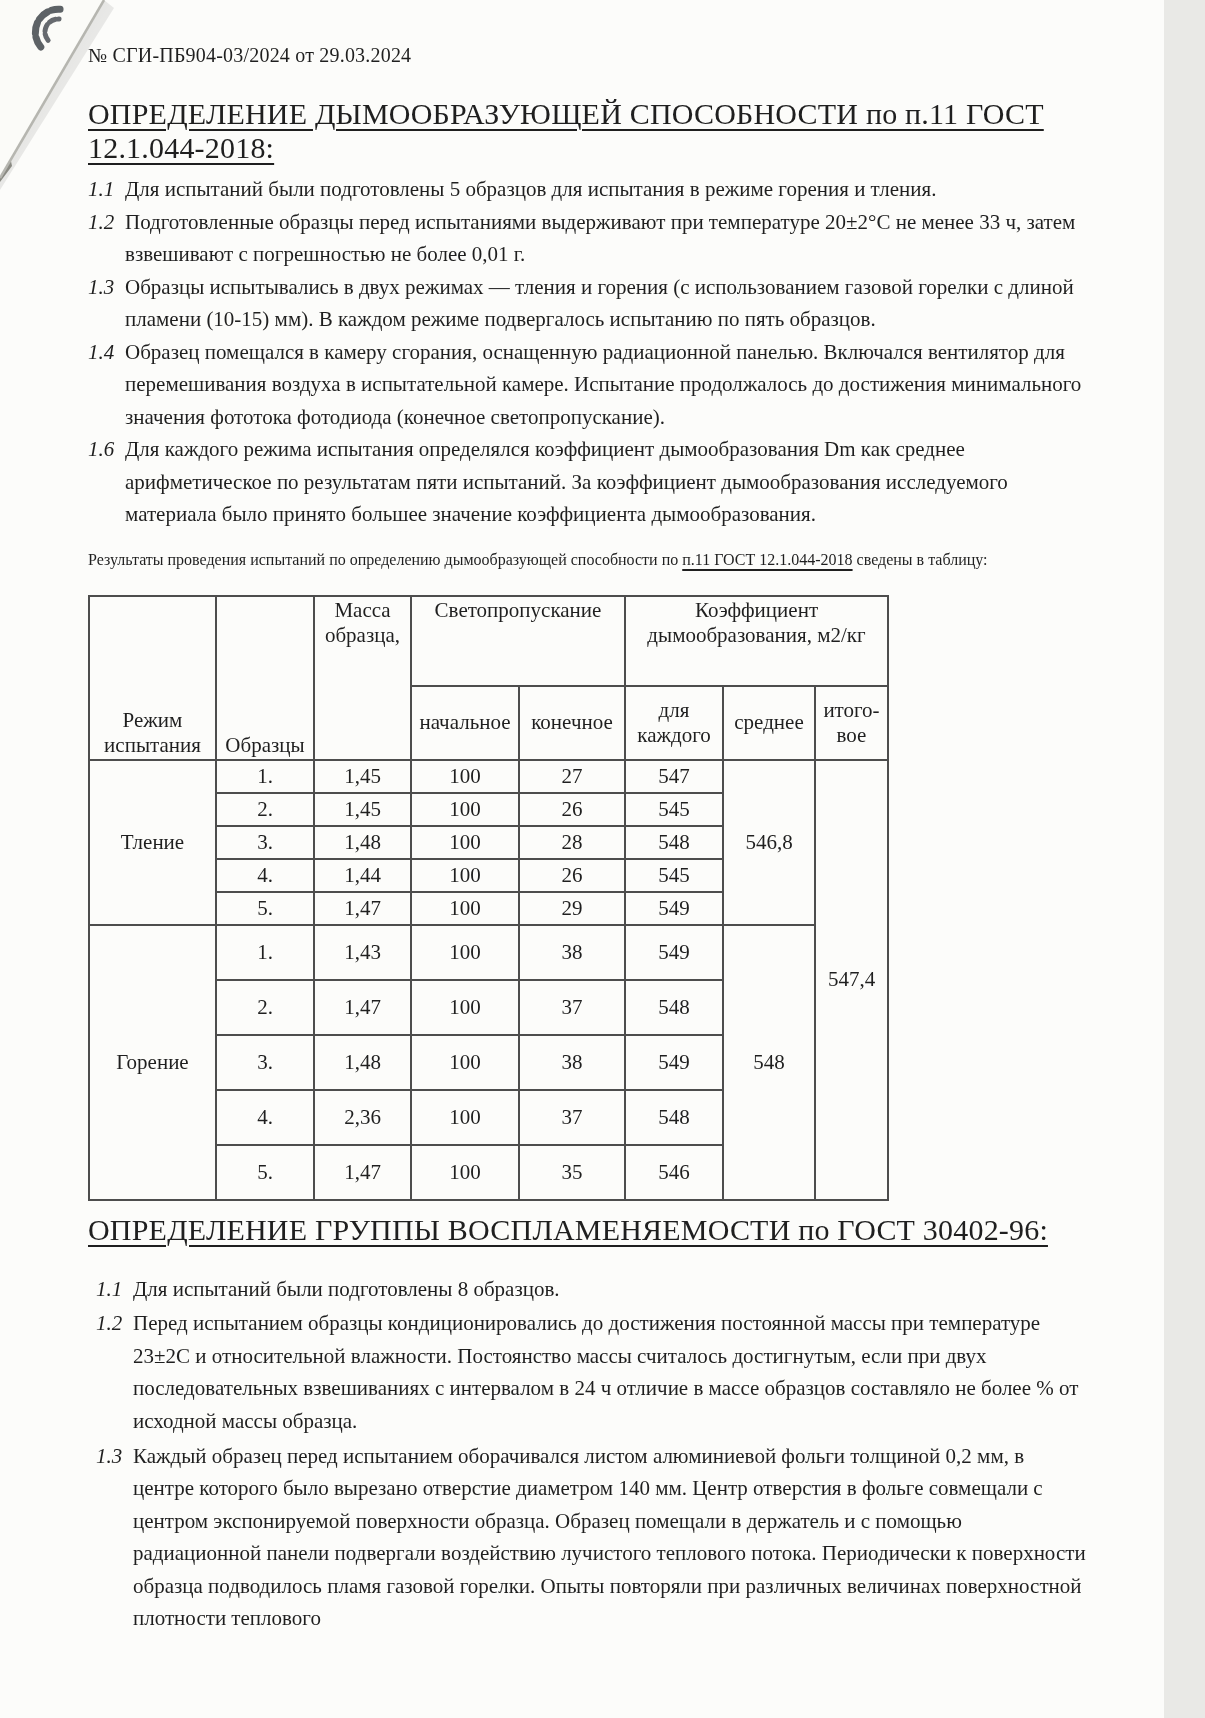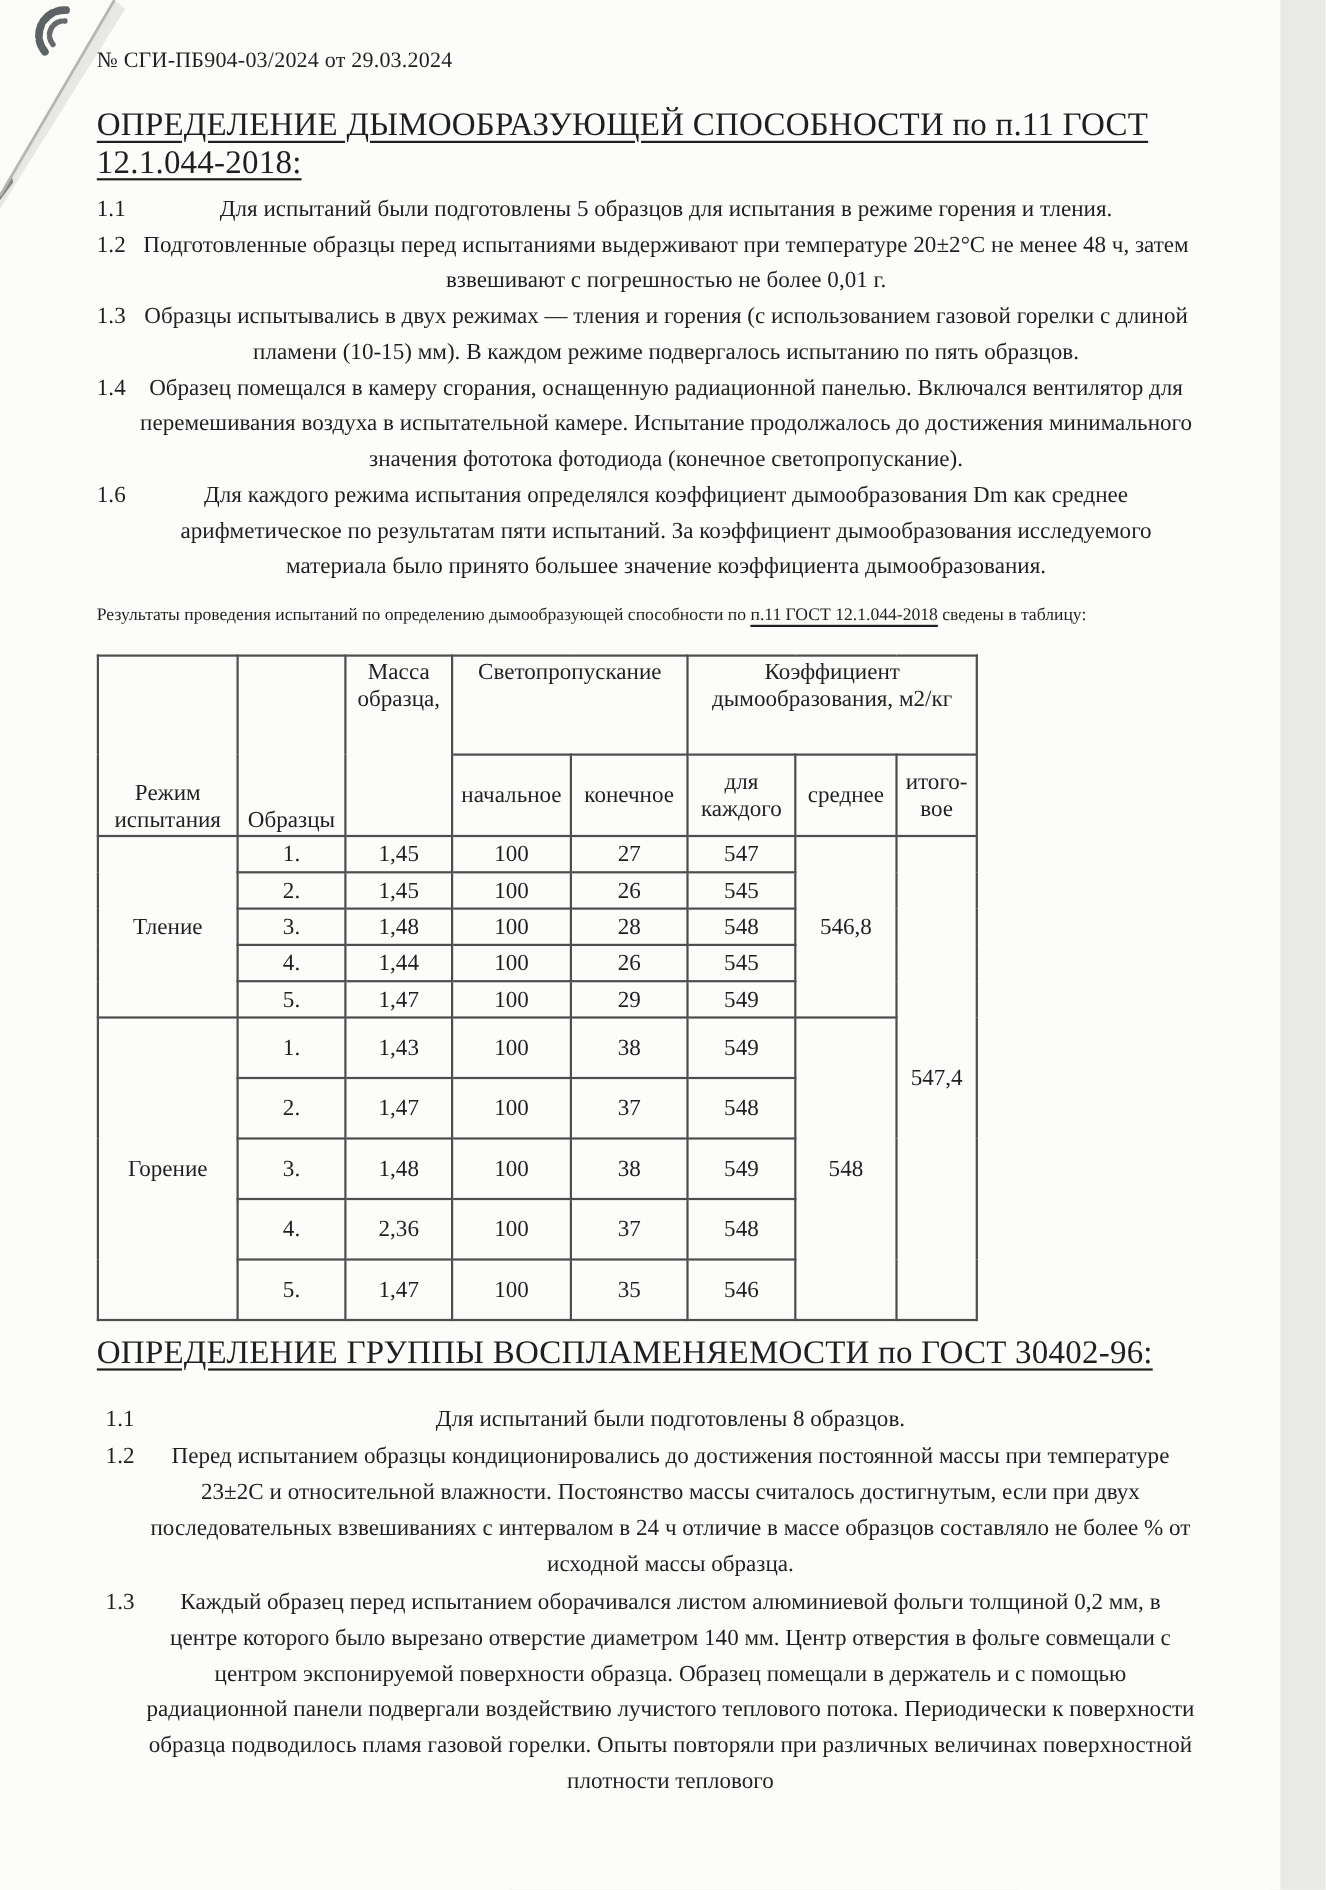--- a/index.html
+++ b/index.html
@@ -26,22 +26,22 @@
     margin:0 0 8px 0;
     font-weight:normal;
     text-decoration:underline;
     text-decoration-thickness:2px;
     text-underline-offset:5px;
     letter-spacing:.2px;
   }
   
   .nlist{margin:2px 0 0 0;}
   .li{display:flex;align-items:flex-start;font-size:21px;line-height:1.55;}
-  .li .num{flex:0 0 37px;}
-  .li .text{flex:1;text-align:center;}
+  .li .num{flex:0 0 37px;font-style:italic;}
+  .li .text{flex:1;}
   
   .results-intro{
     font-size:16px;line-height:1.55;margin:17px 0 0 0;
   }
   .results-intro .u{
     text-decoration:underline;
     text-decoration-thickness:1.5px;
     text-underline-offset:4px;
   }
   
@@ -100,21 +100,21 @@
 
   <h1 class="sec-title">ОПРЕДЕЛЕНИЕ ДЫМООБРАЗУЮЩЕЙ СПОСОБНОСТИ по п.11 ГОСТ 12.1.044-2018:</h1>
 
   <div class="nlist" id="section1-list">
       <div class="li">
         <span class="num">1.1</span>
         <span class="text">Для испытаний были подготовлены 5 образцов для испытания в режиме горения и тления.</span>
       </div>
       <div class="li">
         <span class="num">1.2</span>
-        <span class="text">Подготовленные образцы перед испытаниями выдерживают при температуре 20±2°С не менее 48 ч, затем взвешивают с погрешностью не более 0,01 г.</span>
+        <span class="text">Подготовленные образцы перед испытаниями выдерживают при температуре 20±2°С не менее 33 ч, затем взвешивают с погрешностью не более 0,01 г.</span>
       </div>
       <div class="li">
         <span class="num">1.3</span>
         <span class="text">Образцы испытывались в двух режимах — тления и горения (с использованием газовой горелки с длиной пламени (10-15) мм). В каждом режиме подвергалось испытанию по пять образцов.</span>
       </div>
       <div class="li">
         <span class="num">1.4</span>
         <span class="text">Образец помещался в камеру сгорания, оснащенную радиационной панелью. Включался вентилятор для перемешивания воздуха в испытательной камере. Испытание продолжалось до достижения минимального значения фототока фотодиода (конечное светопропускание).</span>
       </div>
       <div class="li">

